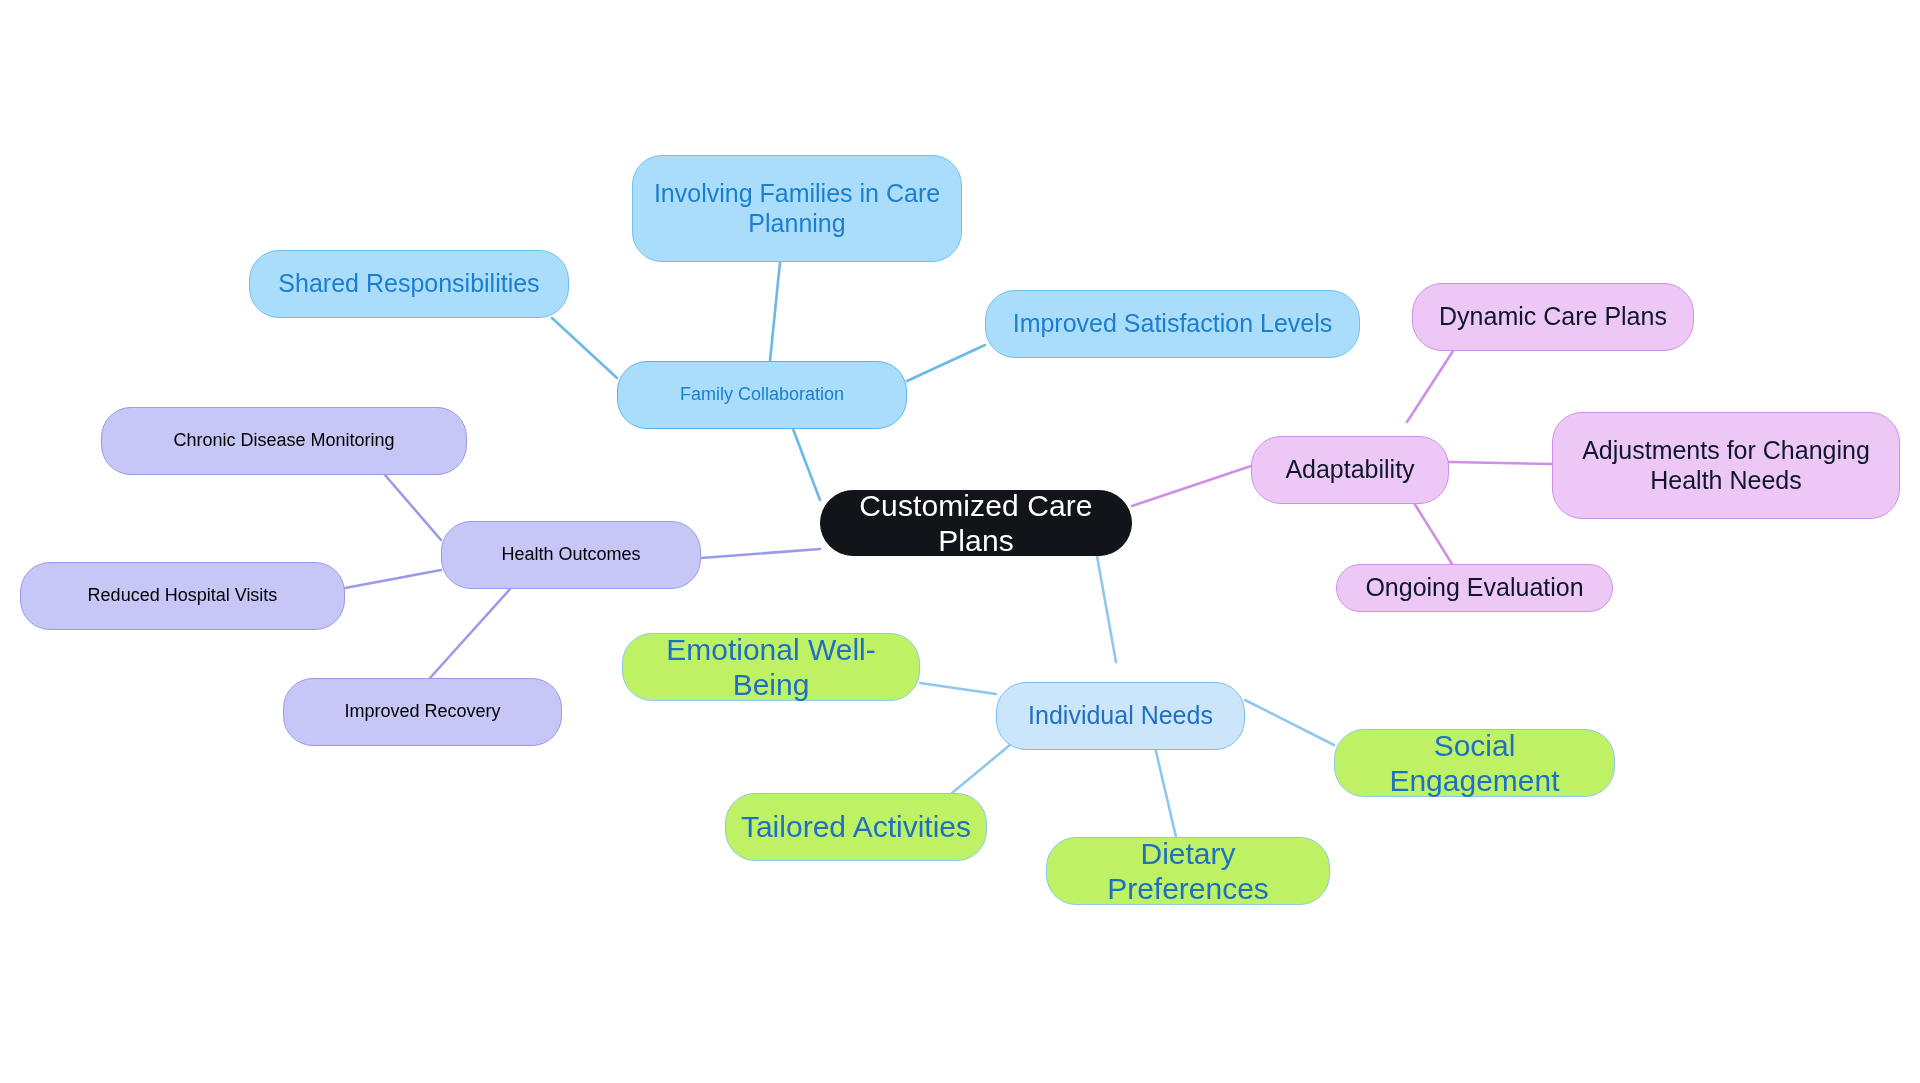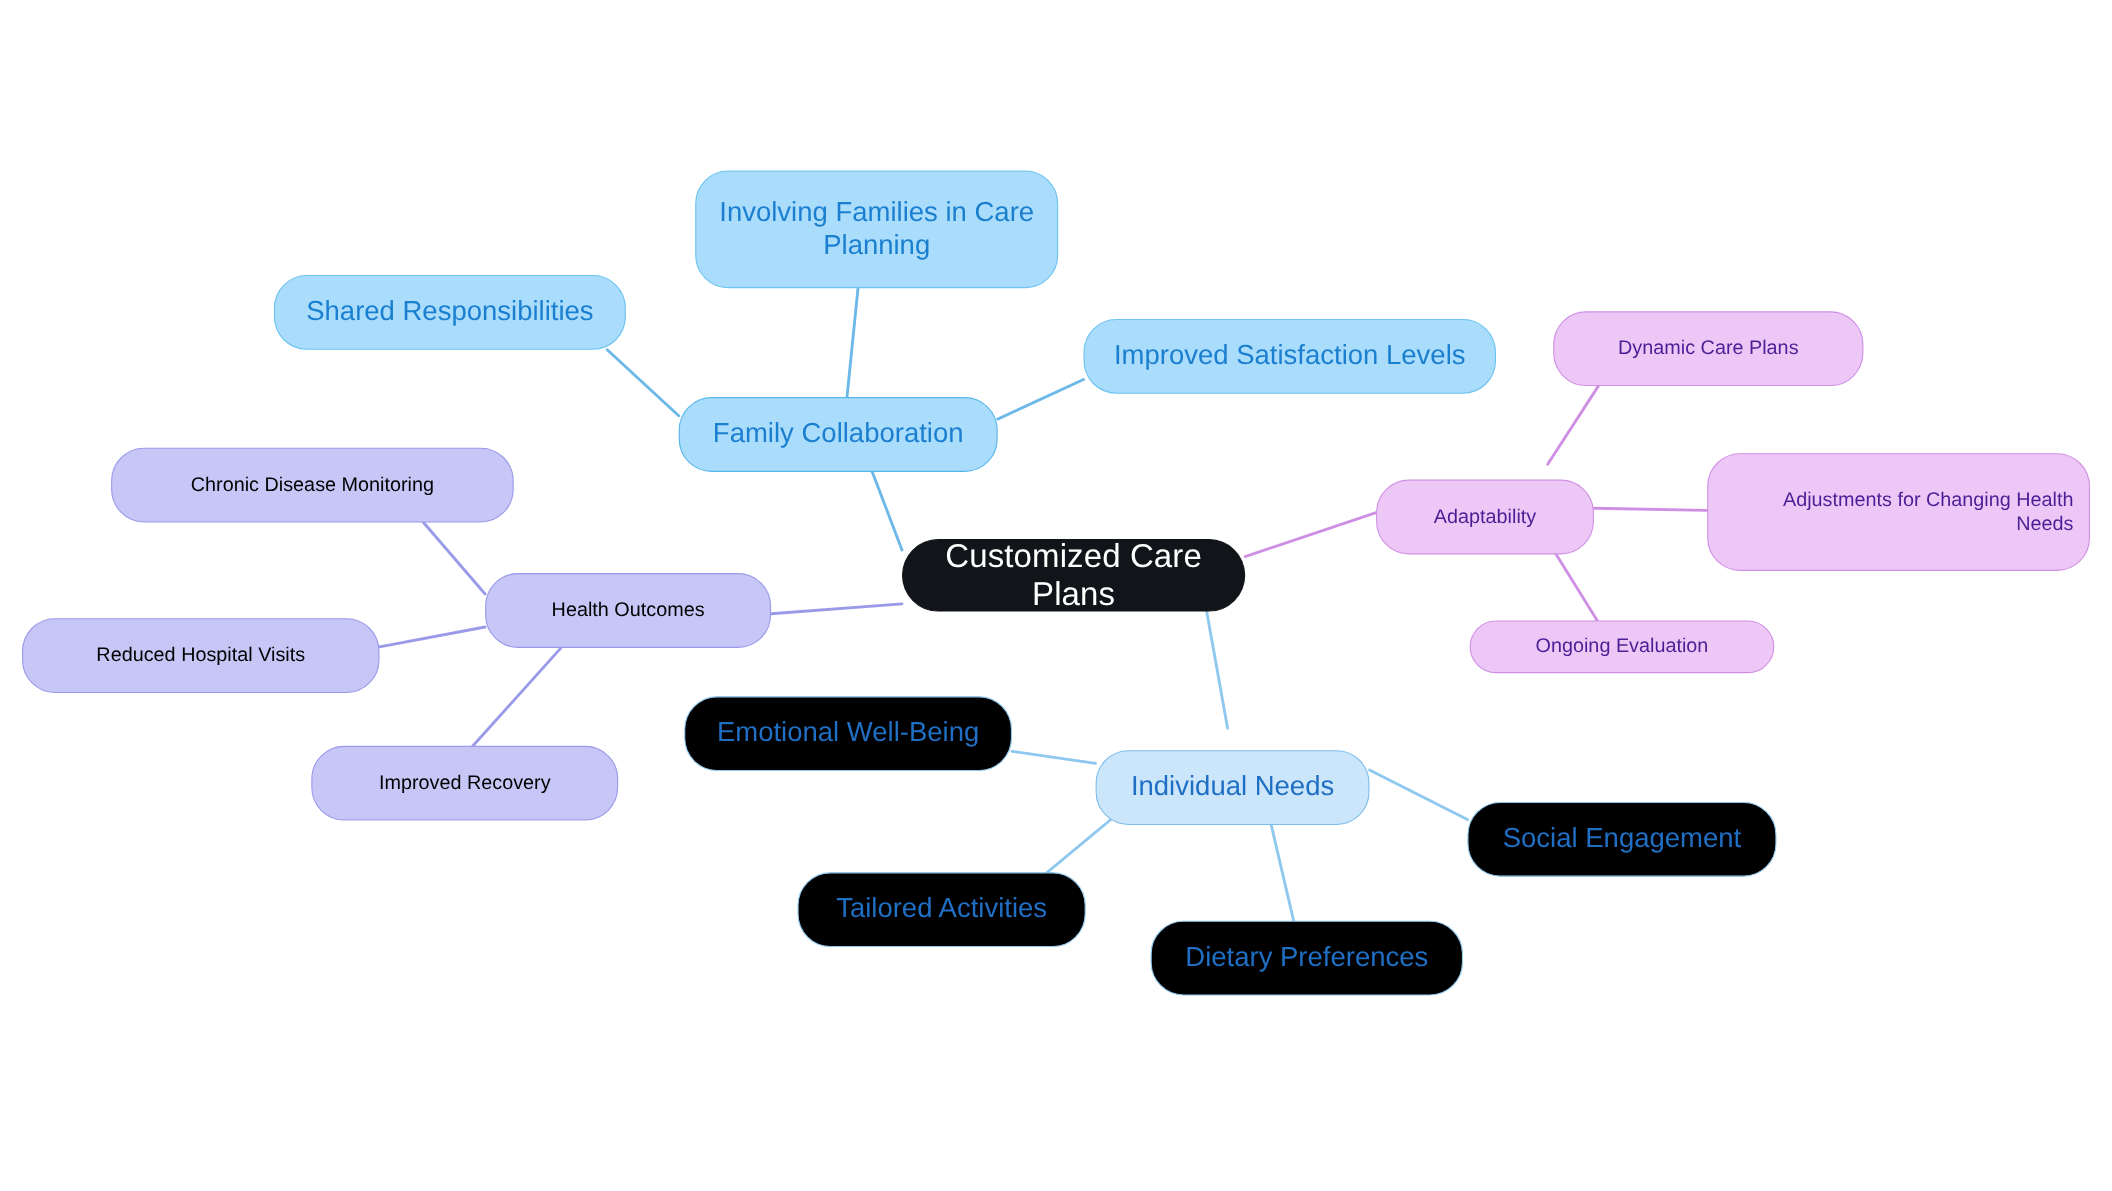--- a/index.html
+++ b/index.html
@@ -44,57 +44,56 @@
     color: #ffffff;
     border-radius: 34px;
     font-size: 30px;
     letter-spacing: 0.1px;
   }
   .node-blue-hub {
     background: #aadcfb;
     border-color: #57b6ec;
     color: #1b7fd0;
     border-radius: 30px;
-    font-size: 25px;
+    font-size: 18px;
   }
   .node-blue-leaf {
     background: #aadcfb;
     border-color: #6cc2f0;
     color: #1b7fd0;
     border-radius: 30px;
     font-size: 25px;
   }
   .node-lightblue-hub {
     background: #cbe6fb;
     border-color: #7dbdea;
     color: #1f6fc4;
     border-radius: 30px;
     font-size: 25px;
   }
   .node-lightblue-leaf {
-    background: #000000;
+    background: #bef264;
     border-color: #8fc8ef;
     color: #1f6fc4;
     border-radius: 30px;
-    font-size: 25px;
+    font-size: 30px;
   }
   .node-periwinkle {
     background: #c6c6f7;
     border-color: #9a9aea;
     color: #000000;
     border-radius: 30px;
     font-size: 18px;
   }
   .node-violet {
     background: #edc8f7;
     border-color: #cf8fe4;
-    color: #4c1d95;
+    color: #0f172a;
     border-radius: 30px;
-    font-size: 18px;
-    text-align: right;
+    font-size: 25px;
   }
 </style>
 </head>
 <body>
 
 <div id="mindmap-canvas">
   <svg id="edge-layer" viewBox="0 0 1920 1083">
       <line x1="820" y1="500" x2="793" y2="429" stroke="#6cb8e8" stroke-width="2.6" stroke-linecap="round"></line>
       <line x1="820" y1="549" x2="701" y2="558" stroke="#9a9aea" stroke-width="2.6" stroke-linecap="round"></line>
       <line x1="1132" y1="506" x2="1251" y2="466" stroke="#cf8fe4" stroke-width="2.6" stroke-linecap="round"></line>

